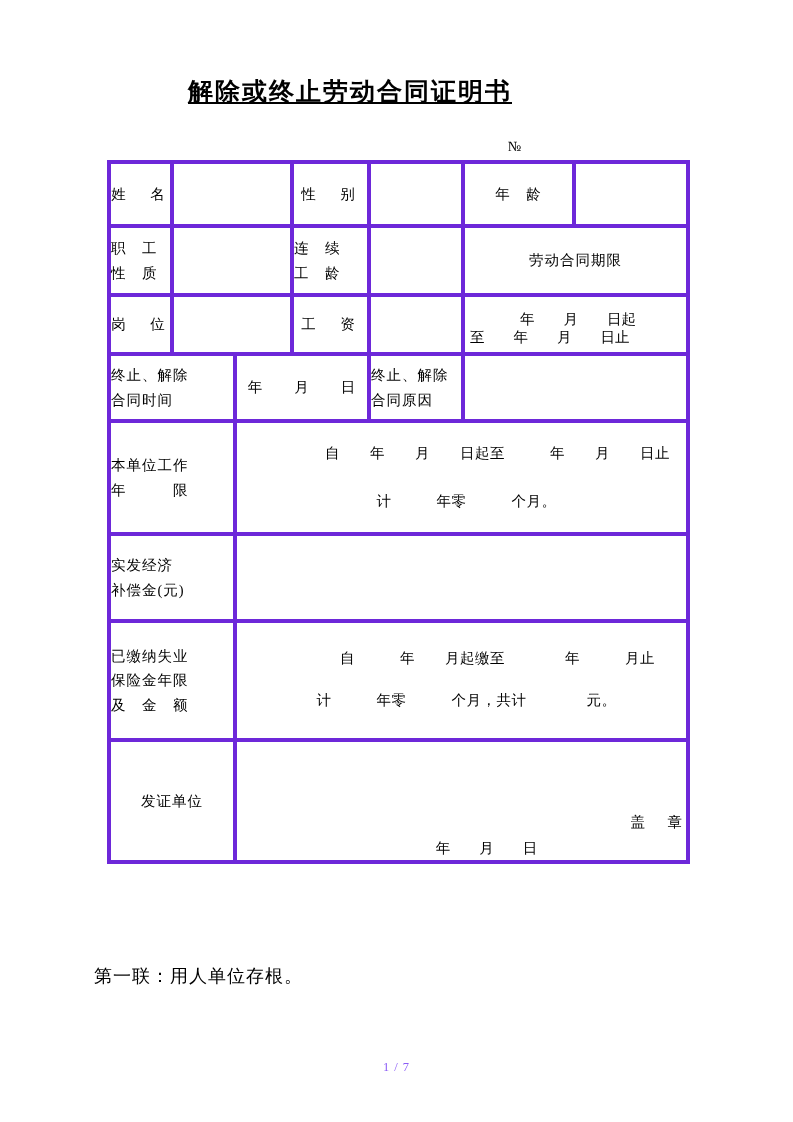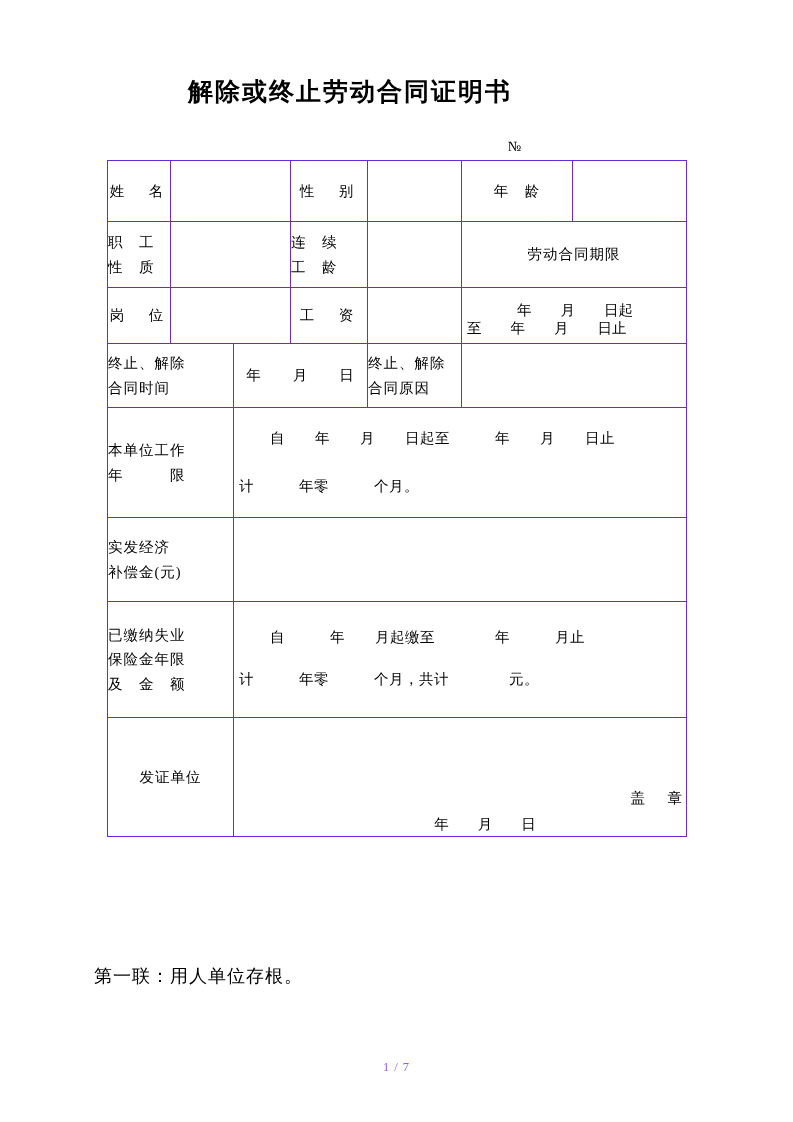--- a/index.html
+++ b/index.html
@@ -28,20 +28,21 @@
   .doc-title {
     position: absolute;
     left: 0;
     top: 76px;
     width: 700px;
     text-align: center;
     font-size: 25px;
     font-weight: bold;
     letter-spacing: 2px;
     line-height: 1.25;
+    text-decoration: underline;
   }
 
   
   .no-mark {
     position: absolute;
     left: 508px;
     top: 140px;
     font-size: 14px;
     letter-spacing: 0px;
     line-height: 1;
@@ -50,21 +51,21 @@
   
   .form-table {
     position: absolute;
     left: 107px;
     top: 160px;
     width: 579px;
     border-collapse: collapse;
     table-layout: fixed;
   }
   .form-table td {
-    border: 1px solid #6d28d9;
+    border: 4px solid #6d28d9;
     padding: 0;
     vertical-align: middle;
     font-size: 14.5px;
     line-height: 1.7;
   }
   .form-table tr.r1 td { height: 60px; }
   .form-table tr.r2 td { height: 65px; }
   .form-table tr.r3 td { height: 55px; }
   .form-table tr.r4 td { height: 63px; }
   .form-table tr.r5 td { height: 109px; }
@@ -102,20 +103,21 @@
     position: relative;
     height: 100%;
     font-size: 14.5px;
   }
   .line-a, .line-b {
     position: absolute;
     left: 0;
     width: 100%;
     white-space: pre;
     letter-spacing: 0.5px;
+    text-align: center;
   }
 
   
   .period-cell {
     position: relative;
     height: 55px;
   }
   .period-l1 {
     position: absolute;
     top: 10px;

